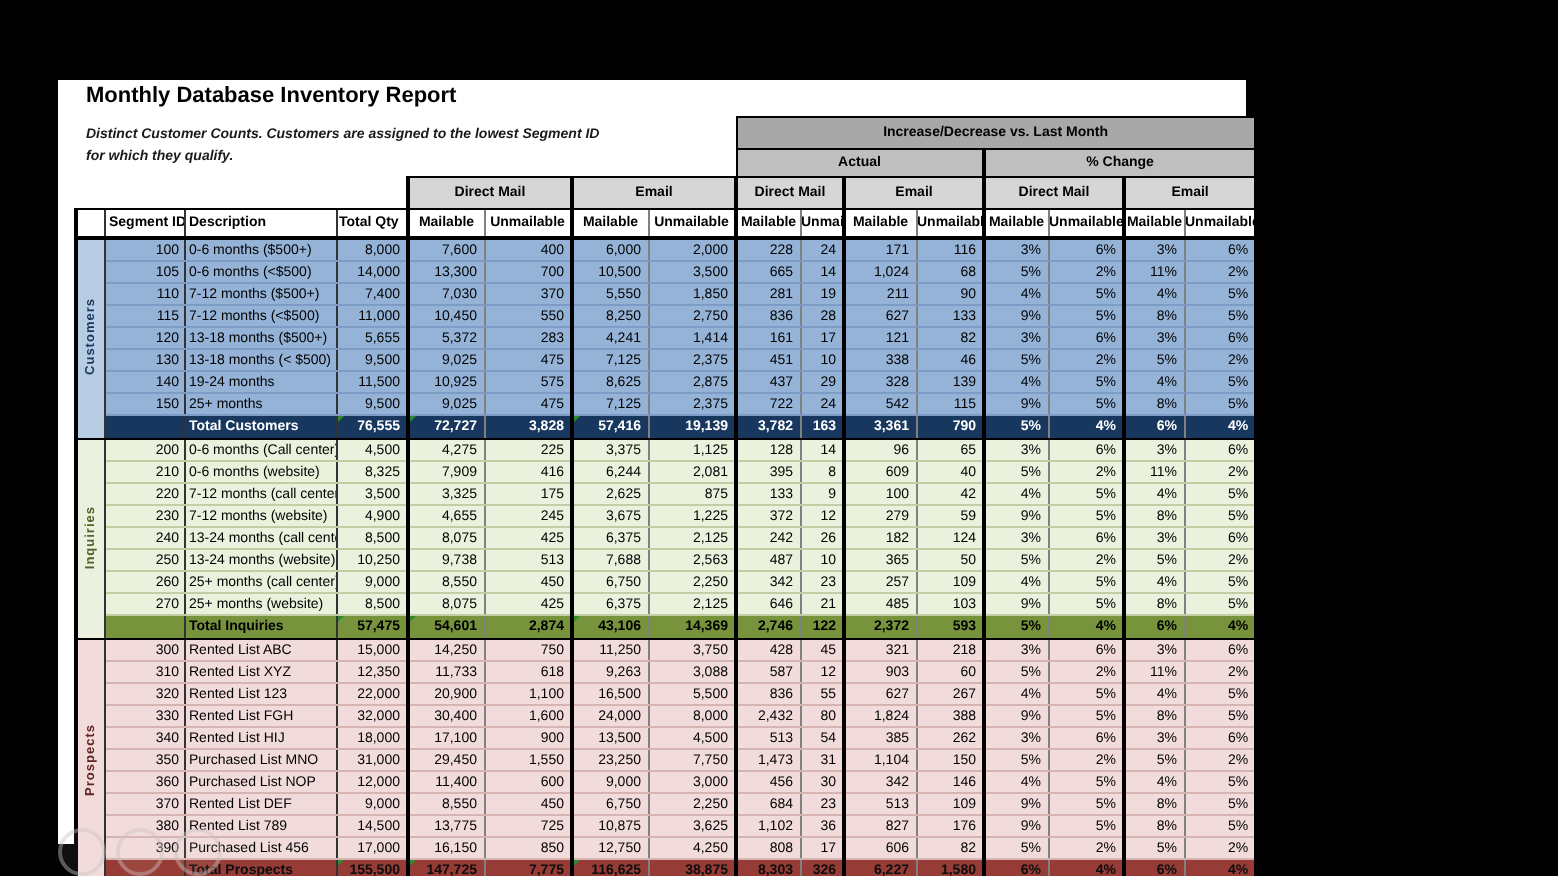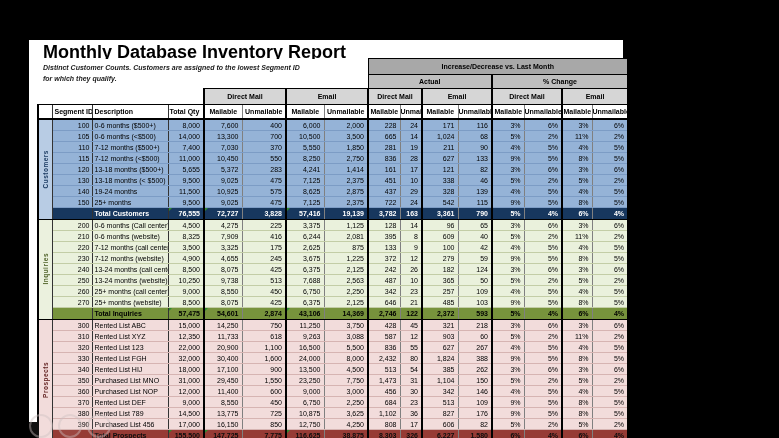--- a/index.html
+++ b/index.html
@@ -1,19 +1,19 @@
 <!DOCTYPE html>
 <html><head>
 <meta charset="utf-8">
 <style>
   html,body{margin:0;padding:0;background:#000;}
   .stage{position:relative;width:779px;height:438px;background:#000;overflow:hidden;
          font-family:"Liberation Sans",sans-serif;}
   .panel{position:absolute;left:29px;top:40px;width:594px;height:382px;background:#fff;}
-  .title{position:absolute;left:14px;top:2px;font-size:18px;font-weight:bold;color:#000;white-space:nowrap;}
+  .title{position:absolute;left:14px;top:2px;font-size:11px;font-weight:bold;color:#000;white-space:nowrap;}
   .subtitle{position:absolute;left:14px;top:22px;font-size:7px;font-style:italic;font-weight:bold;
             color:#1a1a1a;line-height:11px;z-index:2;white-space:nowrap;}
   table.report{position:absolute;left:8px;top:18px;width:586px;border-collapse:collapse;
                table-layout:fixed;font-size:7px;color:#000;
                border-right:2px solid #000;border-bottom:2px solid #000;}
   td,th{padding:0;margin:0;overflow:hidden;white-space:nowrap;position:relative;}
   .plain{background:#fff;border:none;}
   .h1 th.inc{background:#a8a8a8;border:1px solid #000;border-bottom:1px solid #000;
              font-weight:bold;text-align:center;height:15px;font-size:7px;}
   .h2 th.sub{background:#bfbfbf;border:1px solid #000;font-weight:bold;text-align:center;height:13px;}

